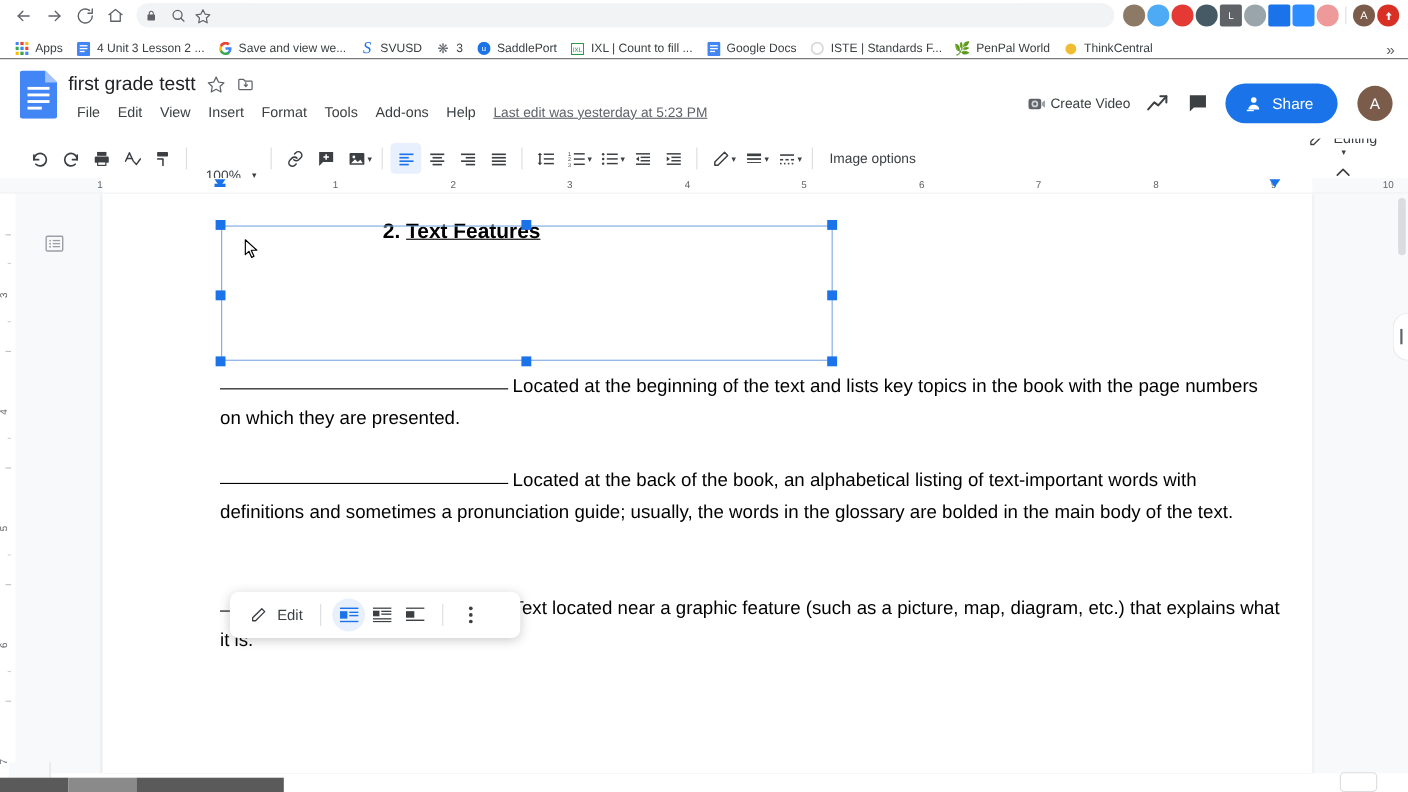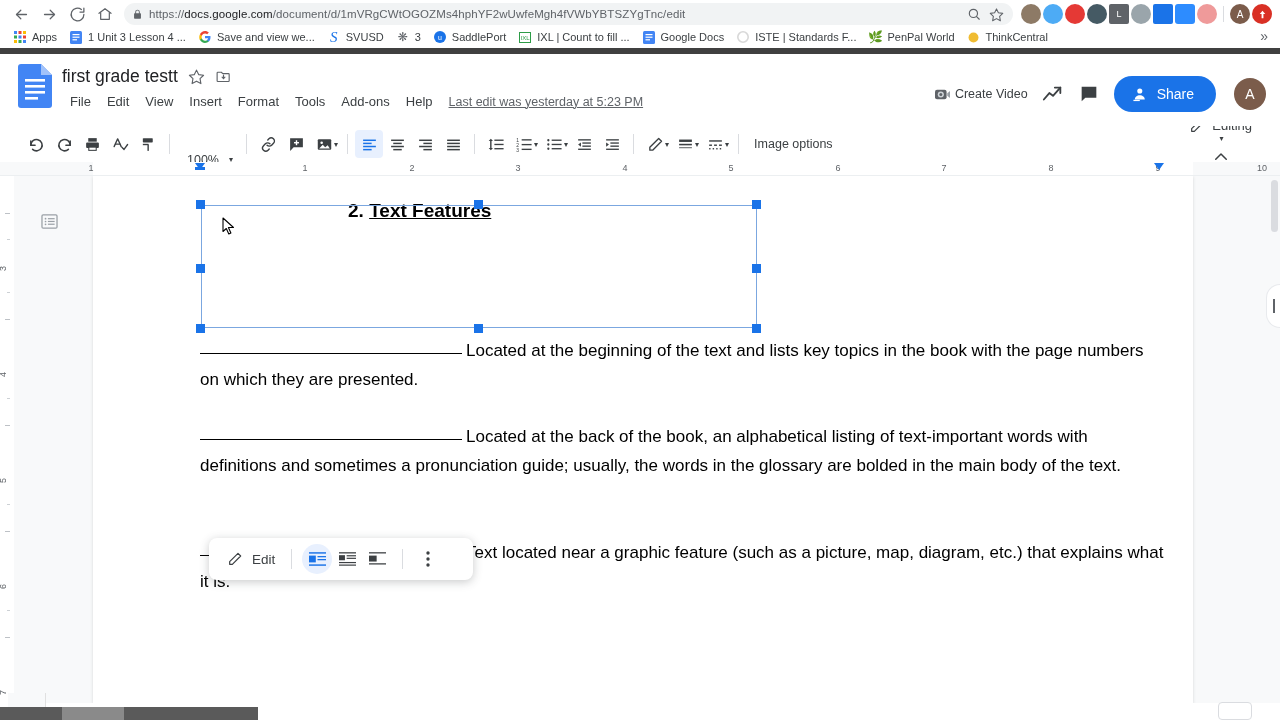--- a/index.html
+++ b/index.html
@@ -71,24 +71,24 @@
   .menu-dot {
     width: 20px; height: 20px; border-radius: 50%;
     background: #d93025; display:flex;align-items:center;justify-content:center;
     flex: 0 0 auto;
   }
 
   
   .bookmarks-bar {
     height: 26px;
     display: flex;
-    align-items: flex-start;
+    align-items: flex-end;
     padding: 0 8px;
     gap: 0px;
-    border-bottom: 6px solid #404040;
+    border-bottom: 1px solid #404040;
     font-size: 11px;
     color: #3c4043;
   }
   .bm {
     display: flex; align-items: center;
     gap: 5px;
     padding: 2px 7px 2px 5px;
     white-space: nowrap;
     flex: 0 0 auto;
   }
@@ -461,21 +461,20 @@
           <path d="M5.5 10v10h13V10"></path>
         </svg>
     </div>
 
     <div class="omnibox">
       <span class="lock-icon">
         <svg width="11" height="11" viewBox="0 0 24 24" fill="currentColor">
             <path d="M12 1.5A5 5 0 0 0 7 6.5V9H6a1.5 1.5 0 0 0-1.5 1.5v9A1.5 1.5 0 0 0 6 21h12a1.5 1.5 0 0 0 1.5-1.5v-9A1.5 1.5 0 0 0 18 9h-1V6.5a5 5 0 0 0-5-5zm0 2a3 3 0 0 1 3 3V9H9V6.5a3 3 0 0 1 3-3z"></path>
           </svg>
       </span>
-      <span class="url-text"><span>https://</span><span class="host">docs.google.com</span><span>/document/d/1mVRgCWtOGOZMs4hphYF2wUwfeMgh4fVWbYBTSZYgTnc/edit</span></span>
       <span class="omni-icon">
         <svg width="14" height="14" viewBox="0 0 24 24" fill="none" stroke="currentColor" stroke-width="2">
             <circle cx="11" cy="11" r="7"></circle>
             <line x1="16" y1="16" x2="21" y2="21" stroke-linecap="round"></line>
           </svg>
       </span>
       <span class="omni-icon">
         <svg width="15" height="15" viewBox="0 0 24 24" fill="none" stroke="currentColor" stroke-width="1.7" stroke-linejoin="round">
             <polygon points="12 3 15 9.3 22 10.2 17 15 18.2 22 12 18.6 5.8 22 7 15 2 10.2 9 9.3"></polygon>
           </svg>
@@ -521,21 +520,21 @@
     </div>
     <div class="bm">
       <span class="bm-ic">
         <svg width="12" height="13" viewBox="0 0 12 13">
             <rect width="12" height="13" rx="1.5" fill="#4285f4"></rect>
             <rect x="2.5" y="3" width="7" height="1.2" fill="#fff"></rect>
             <rect x="2.5" y="5.6" width="7" height="1.2" fill="#fff"></rect>
             <rect x="2.5" y="8.2" width="4.5" height="1.2" fill="#fff"></rect>
           </svg>
       </span>
-      <span>1 Unit 3 Lesson 4 ...</span>
+      <span>4 Unit 3 Lesson 2 ...</span>
     </div>
     <div class="bm">
       <span class="bm-ic">
         <svg width="12" height="12" viewBox="0 0 24 24">
             <path fill="#4285f4" d="M23 12.3c0-.8-.1-1.6-.2-2.3H12v4.5h6.2a5.3 5.3 0 0 1-2.3 3.5v2.9h3.7c2.2-2 3.4-5 3.4-8.6z"></path>
             <path fill="#34a853" d="M12 24c3.1 0 5.7-1 7.6-2.8l-3.7-2.9c-1 .7-2.3 1.1-3.9 1.1-3 0-5.5-2-6.4-4.7H1.8v3C3.7 21.4 7.6 24 12 24z"></path>
             <path fill="#fbbc05" d="M5.6 14.7a7.2 7.2 0 0 1 0-4.6v-3H1.8a12 12 0 0 0 0 10.7z"></path>
             <path fill="#ea4335" d="M12 4.8c1.7 0 3.2.6 4.4 1.7l3.3-3.3C17.7 1.2 15.1 0 12 0 7.6 0 3.7 2.6 1.8 6.3l3.8 3a7.1 7.1 0 0 1 6.4-4.5z"></path>
           </svg>
       </span>

